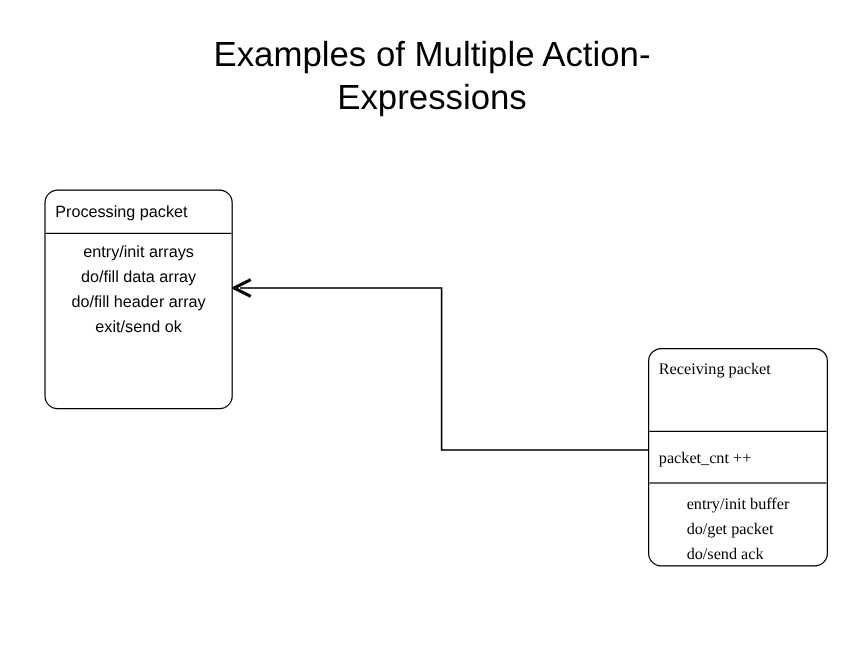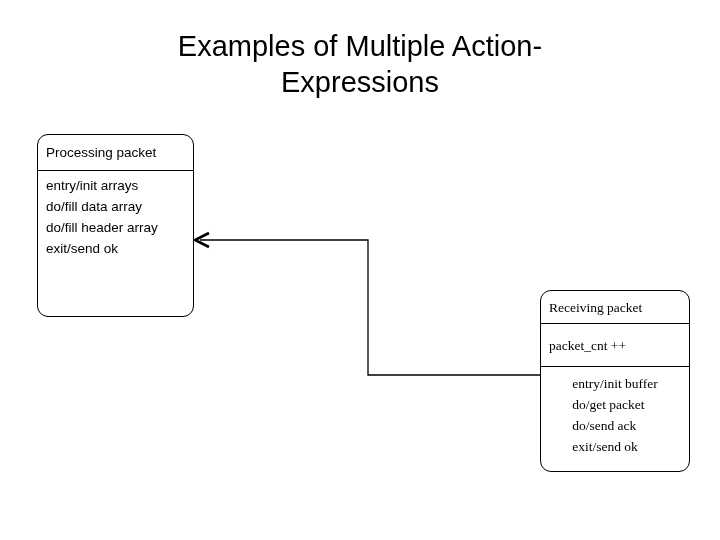--- a/index.html
+++ b/index.html
@@ -62,38 +62,38 @@
   .cmp-text {
     font-size: 13.5px;
     line-height: 21px;
     color: #000000;
     white-space: pre-line;
   }
 
   
   #state-left {
     left: 37px;
-    top: 134px;
+    top: 158px;
     width: 157px;
     height: 183px;
   }
   #state-left .cmp-name   { height: 35px; }
   #state-left .cmp-var    { height: 43px; }
-  #state-left .cmp-action { height: 103px; padding-top: 4px; justify-content: flex-start; }
+  #state-left .cmp-action { height: 103px; padding-top: 4px; justify-content: flex-start; text-align: center; }
 
   
   #state-right {
     left: 540px;
     top: 290px;
     width: 150px;
     height: 182px;
     font-family: Liberation Serif, serif;
   }
   #state-right .cmp-name   { height: 32px; }
-  #state-right .cmp-var    { height: 43px; }
+  #state-right .cmp-var    { height: 43px; margin-top: 36px; }
   #state-right .cmp-action { height: 105px; padding-top: 6px; justify-content: flex-start; align-items: center; }
 
   
   #transition-svg {
     position: absolute;
     left: 0; top: 0;
     width: 720px;
     height: 540px;
     z-index: 2;
     pointer-events: none;

